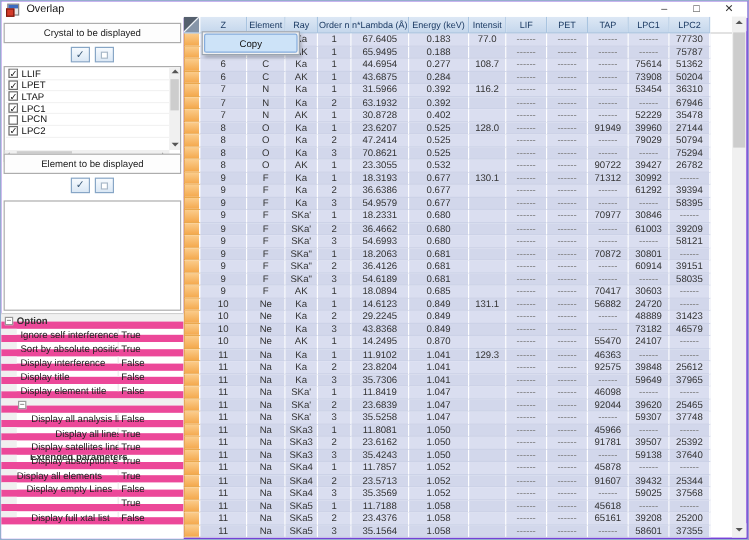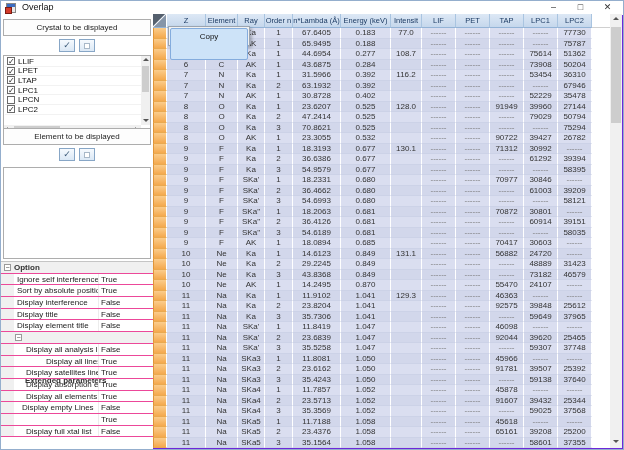--- a/index.html
+++ b/index.html
@@ -40,21 +40,21 @@
   .tri-down { left:1.5px; top:3px;  border-top-color:#555; border-bottom-width:0; }
   .tri-left { left:1px;  top:1.5px; border-right-color:#555; border-left-width:0; }
   .tri-right{ left:3px;  top:1.5px; border-left-color:#555; border-right-width:0; }
   .vsb .thumb { position:absolute; left:1px; width:7px; top:10px; height:26px; background:#cdcdcd; }
   .hsb .thumb { position:absolute; top:1px; height:7px; left:10px; width:46px; background:#cdcdcd; }
 
   .empty-list { position:absolute; left:2px; top:152px; width:148px; height:92px; border:1px solid #adadad; background:#fff; }
 
   
   .prop-grid { position:absolute; left:0; top:246px; width:152px; bottom:0; border-top:1px solid #c5c5c5; background:#fff; font-size:8px; }
-  .pg-row { position:relative; height:11.7px; border-bottom:1px solid #ec4899; }
+  .pg-row { position:relative; height:11.7px; border-bottom:6px solid #ec4899; }
   .pg-row.item .pg-gutter { position:absolute; left:0; top:0; bottom:0; width:13px; background:#f0f0f0; }
   .pg-row.category { background:#f0f0f0; font-weight:bold; color:#333; }
   .expander { position:absolute; top:2px; width:7px; height:7px; border:1px solid #9a9a9a; background:#fff; font-size:7px; line-height:5px; text-align:center; color:#444; font-weight:normal; }
   .pg-cat-label { position:absolute; top:1px; white-space:nowrap; }
   .pg-name { position:absolute; top:1px; left:0; right:54px; color:#222; white-space:nowrap; overflow:hidden; }
   .pg-value { position:absolute; top:1px; left:100px; color:#222; white-space:nowrap; }
   .pg-row.item::after { content:""; position:absolute; left:97px; top:0; bottom:0; width:1px; background:#ececec; }
 
   
   .table-wrap { position:absolute; left:152px; top:13px; right:13px; bottom:1px; background:#fff; overflow:hidden; }
@@ -75,21 +75,21 @@
   
   .table-vsb { position:absolute; top:13px; right:1px; width:12px; bottom:1px; background:#f0f0f0; }
   .table-vsb .sb-btn { width:12px; height:12px; }
   .table-vsb .tri-up { left:3px; top:3px; }
   .table-vsb .tri-down { left:3px; top:4px; bottom:3px; }
   .table-vsb .btn-bottom { bottom:0; }
   .table-vsb .thumb { position:absolute; left:1px; width:10px; top:13px; height:96px; background:#cdcdcd; }
 
   
   .context-menu { position:absolute; left:15px; top:12px; width:82px; height:20px; background:#f1f1f1; border:1px solid #9aa4b0; box-shadow:2px 2px 3px rgba(0,0,0,.25); padding:1px; z-index:10; }
-  .menu-item { height:32px; background:#cde3f8; border:1px solid #84acdd; border-radius:2px; font-size:8px; color:#111; text-align:center; line-height:15px; }
+  .menu-item { height:16px; background:#cde3f8; border:1px solid #84acdd; border-radius:2px; font-size:8px; color:#111; text-align:center; line-height:15px; }
 </style>
 </head>
 <body>
 
 <div id="window">
 
   <div class="titlebar">
     <span class="app-icon"></span>
     <span class="title-text">Overlap</span>
     <div class="win-controls">
@@ -216,21 +216,21 @@
           <div class="pg-name" style="padding-left: 25px;">Display satellites lines</div>
           <div class="pg-value">True</div>
         </div>
         <div class="pg-row item">
           <div class="pg-gutter"></div>
           <div class="pg-name" style="padding-left: 25px;">Display absorption edg</div>
           <div class="pg-value">True</div>
         </div>
         <div class="pg-row item">
           <div class="pg-gutter"></div>
-          <div class="pg-name" style="padding-left: 25px;">Display all elements</div>
+          <div class="pg-name" style="padding-left: 13px;">Display all elements</div>
           <div class="pg-value">True</div>
         </div>
         <div class="pg-row item">
           <div class="pg-gutter"></div>
           <div class="pg-name" style="padding-left: 21px;">Display empty Lines</div>
           <div class="pg-value">False</div>
         </div>
         <div class="pg-row item">
           <div class="pg-gutter"></div>
           <div class="pg-name" style="padding-left: 25px; margin-top: 40px;">Display all orders</div>

